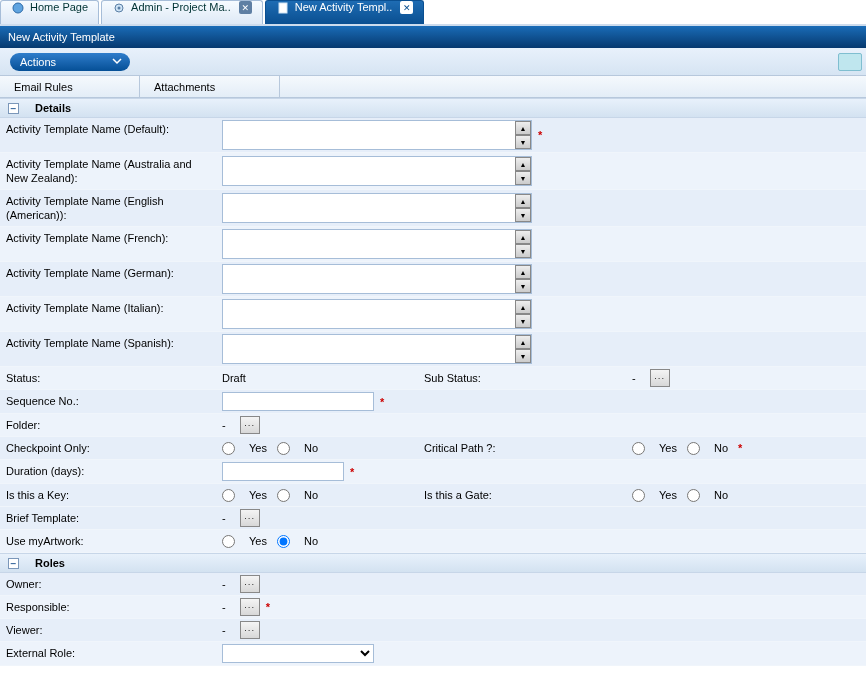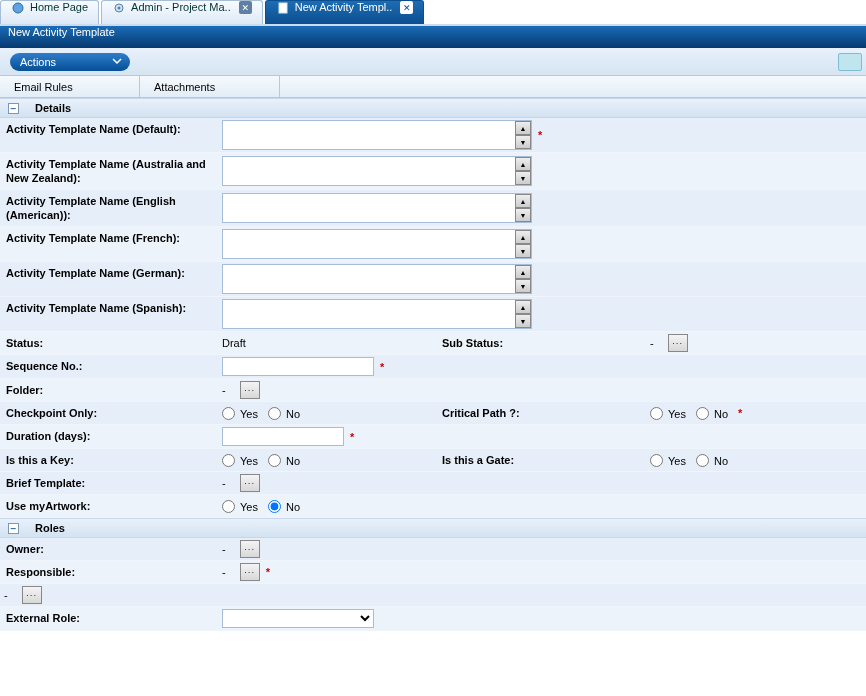--- a/index.html
+++ b/index.html
@@ -9,57 +9,57 @@
 .top-tabs { display: flex; height: 26px; background: #fff; border-bottom: 2px solid #cddced; }
 .top-tab { display: flex; height: 24px; padding: 0 10px; margin-right: 2px; border: 1px solid #a6bdd8; border-bottom: none; border-radius: 3px 3px 0 0; background: linear-gradient(#f6fbff, #dee9f6); cursor: pointer; }
 .top-tab .icon { width: 14px; height: 14px; margin-right: 5px; display: inline-flex; align-items: center; justify-content: center; }
 .top-tab .label { color: #033; }
 .top-tab .close { margin-left: 8px; width: 13px; height: 13px; background: #5f7fa3; color: #fff; border-radius: 2px; display: inline-flex; align-items: center; justify-content: center; font-size: 9px; }
 .top-tab.active { background: linear-gradient(#1e6cb3, #0a4f91); border-color: #0a4f91; }
 .top-tab.active .label { color: #fff; }
 .top-tab.active .close { background: #fff; color: #0a4f91; }
 
 
-.title-bar { height: 22px; background: linear-gradient(#1a6cb7, #06396f); color: #fff; padding: 0 8px; display: flex; font-size: 11px; }
+.title-bar { height: 22px; background: linear-gradient(#1a6cb7, #06396f); color: #fff; padding: 0 8px; display: flex; align-items: center; font-size: 11px; }
 
 
 .toolbar { height: 28px; background: linear-gradient(#e8f1fb, #d6e4f3); border-bottom: 1px solid #b7c8dc; display: flex; align-items: center; padding-left: 10px; padding-right: 3px; position: relative; }
 .actions-btn { width: 120px; height: 18px; background: linear-gradient(#2f7dcb, #054f96); color: #fff; border-radius: 9px; border: none; font-size: 11px; display: flex; align-items: center; padding: 0 10px; position: relative; cursor: pointer; }
 .actions-btn .arrow { position: absolute; right: 8px; top: 3px; }
 .tb-right { position: absolute; right: 4px; top: 5px; width: 24px; height: 18px; background: #bfe6ee; border: 1px solid #7fbed0; border-radius: 2px; }
 
 
 .sub-tabs { height: 22px; display: flex; border-bottom: 1px solid #b7c8dc; background: linear-gradient(#f5f9fd, #e3edf7); }
 .sub-tab { padding: 0 14px; display: flex; align-items: center; border-right: 1px solid #b7c8dc; cursor: pointer; min-width: 140px; }
 .sub-tab.active { background: linear-gradient(#fff, #e9f1fa); font-weight: normal; }
 
 
 .section-head { height: 20px; background: linear-gradient(#e8f1fb, #d3e2f1); border-top: 1px solid #c7d6e8; border-bottom: 1px solid #c7d6e8; display: flex; align-items: center; padding-left: 8px; font-weight: bold; }
 .section-head .toggle { width: 11px; height: 11px; border: 1px solid #7b97b9; background: #fff; color: #3b6a9e; font-size: 10px; line-height: 9px; text-align: center; margin-right: 16px; cursor: pointer; }
 
 
 .form { background: #e6eef9; }
 .row { display: flex; border-bottom: 1px solid #f0f5fb; min-height: 23px; }
 .row.alt { background: #edf3fb; }
-.row .labelcell { width: 218px; padding: 4px 6px; font-weight: bold; display: flex; align-items: flex-start; line-height: 14px; }
+.row .labelcell { width: 218px; padding: 4px 6px; font-weight: normal; display: flex; align-items: flex-start; line-height: 14px; }
 .row .valcell { flex: 1; padding: 2px 4px; display: flex; align-items: center; position: relative; }
-.row .labelcell2 { width: 210px; padding: 4px 6px; font-weight: bold; display: flex; align-items: center; margin-left: 18px; }
+.row .labelcell2 { width: 210px; padding: 4px 6px; font-weight: normal; display: flex; align-items: center; }
 .req { color: #c00; margin-left: 6px; font-weight: bold; }
 
 
 .richtext { width: 310px; height: 30px; background: #fff; border: 1px solid #a6bdd8; position: relative; }
 .richtext .spin { position: absolute; right: 0; top: 0; width: 16px; height: 100%; display: flex; flex-direction: column; }
 .richtext .spin button { flex: 1; border: 1px solid #888; background: linear-gradient(#eee, #ccc); font-size: 7px; padding: 0; cursor: pointer; }
 .richtext-tall .richtext { height: 30px; }
 
 input.txt { height: 19px; border: 1px solid #a6bdd8; background: #fff; padding: 0 3px; font-family: inherit; font-size: 11px; }
 .lookupbtn { width: 20px; height: 18px; border: 1px solid #888; background: linear-gradient(#f4f4f4, #d8d8d8); cursor: pointer; font-size: 8px; letter-spacing: 1px; display: inline-flex; align-items: center; justify-content: center; margin-left: 4px; }
 select.drop { height: 19px; border: 1px solid #a6bdd8; background: #fff; font-family: inherit; font-size: 11px; width: 174px; }
 .radiogrp { display: flex; gap: 10px; align-items: center; }
-.radiogrp label { display: flex; align-items: flex-end; gap: 5px; font-weight: normal; }
+.radiogrp label { display: flex; align-items: center; gap: 14px; font-weight: normal; }
 .radiogrp input { margin: 0; }
 .dash { margin-right: 10px; }
 
 .row.two .valcell { width: 200px; flex: none; }
 .row.two .valcell2 { flex: 1; padding: 2px 4px; display: flex; align-items: center; }
 
 </style>
 </head>
 <body>
 
@@ -179,20 +179,31 @@
     <div class="valcell">
       <div class="richtext">
         <div class="spin">
             <button>▲</button>
             <button>▼</button>
           </div>
       </div>
     </div>
   </div>
 
+  <div class="row alt richtext-tall">
+    <div class="labelcell">Activity Template Name (Italian):</div>
+    <div class="valcell">
+      <div class="richtext">
+        <div class="spin">
+            <button>▲</button>
+            <button>▼</button>
+          </div>
+      </div>
+    </div>
+  </div>
 
   <div class="row richtext-tall">
     <div class="labelcell">Activity Template Name (Spanish):</div>
     <div class="valcell">
       <div class="richtext">
         <div class="spin">
             <button>▲</button>
             <button>▼</button>
           </div>
       </div>
@@ -339,20 +350,21 @@
   <div class="row alt">
     <div class="labelcell">Responsible:</div>
     <div class="valcell">
       <span class="dash">-</span>
       <span class="lookupbtn">···</span>
       <span class="req">*</span>
     </div>
   </div>
 
   <div class="row">
+    <div class="labelcell">Viewer:</div>
     <div class="valcell">
       <span class="dash">-</span>
       <span class="lookupbtn">···</span>
     </div>
   </div>
 
   <div class="row alt">
     <div class="labelcell">External Role:</div>
     <div class="valcell">
       <select class="drop" style="width:152px"><option></option></select>

